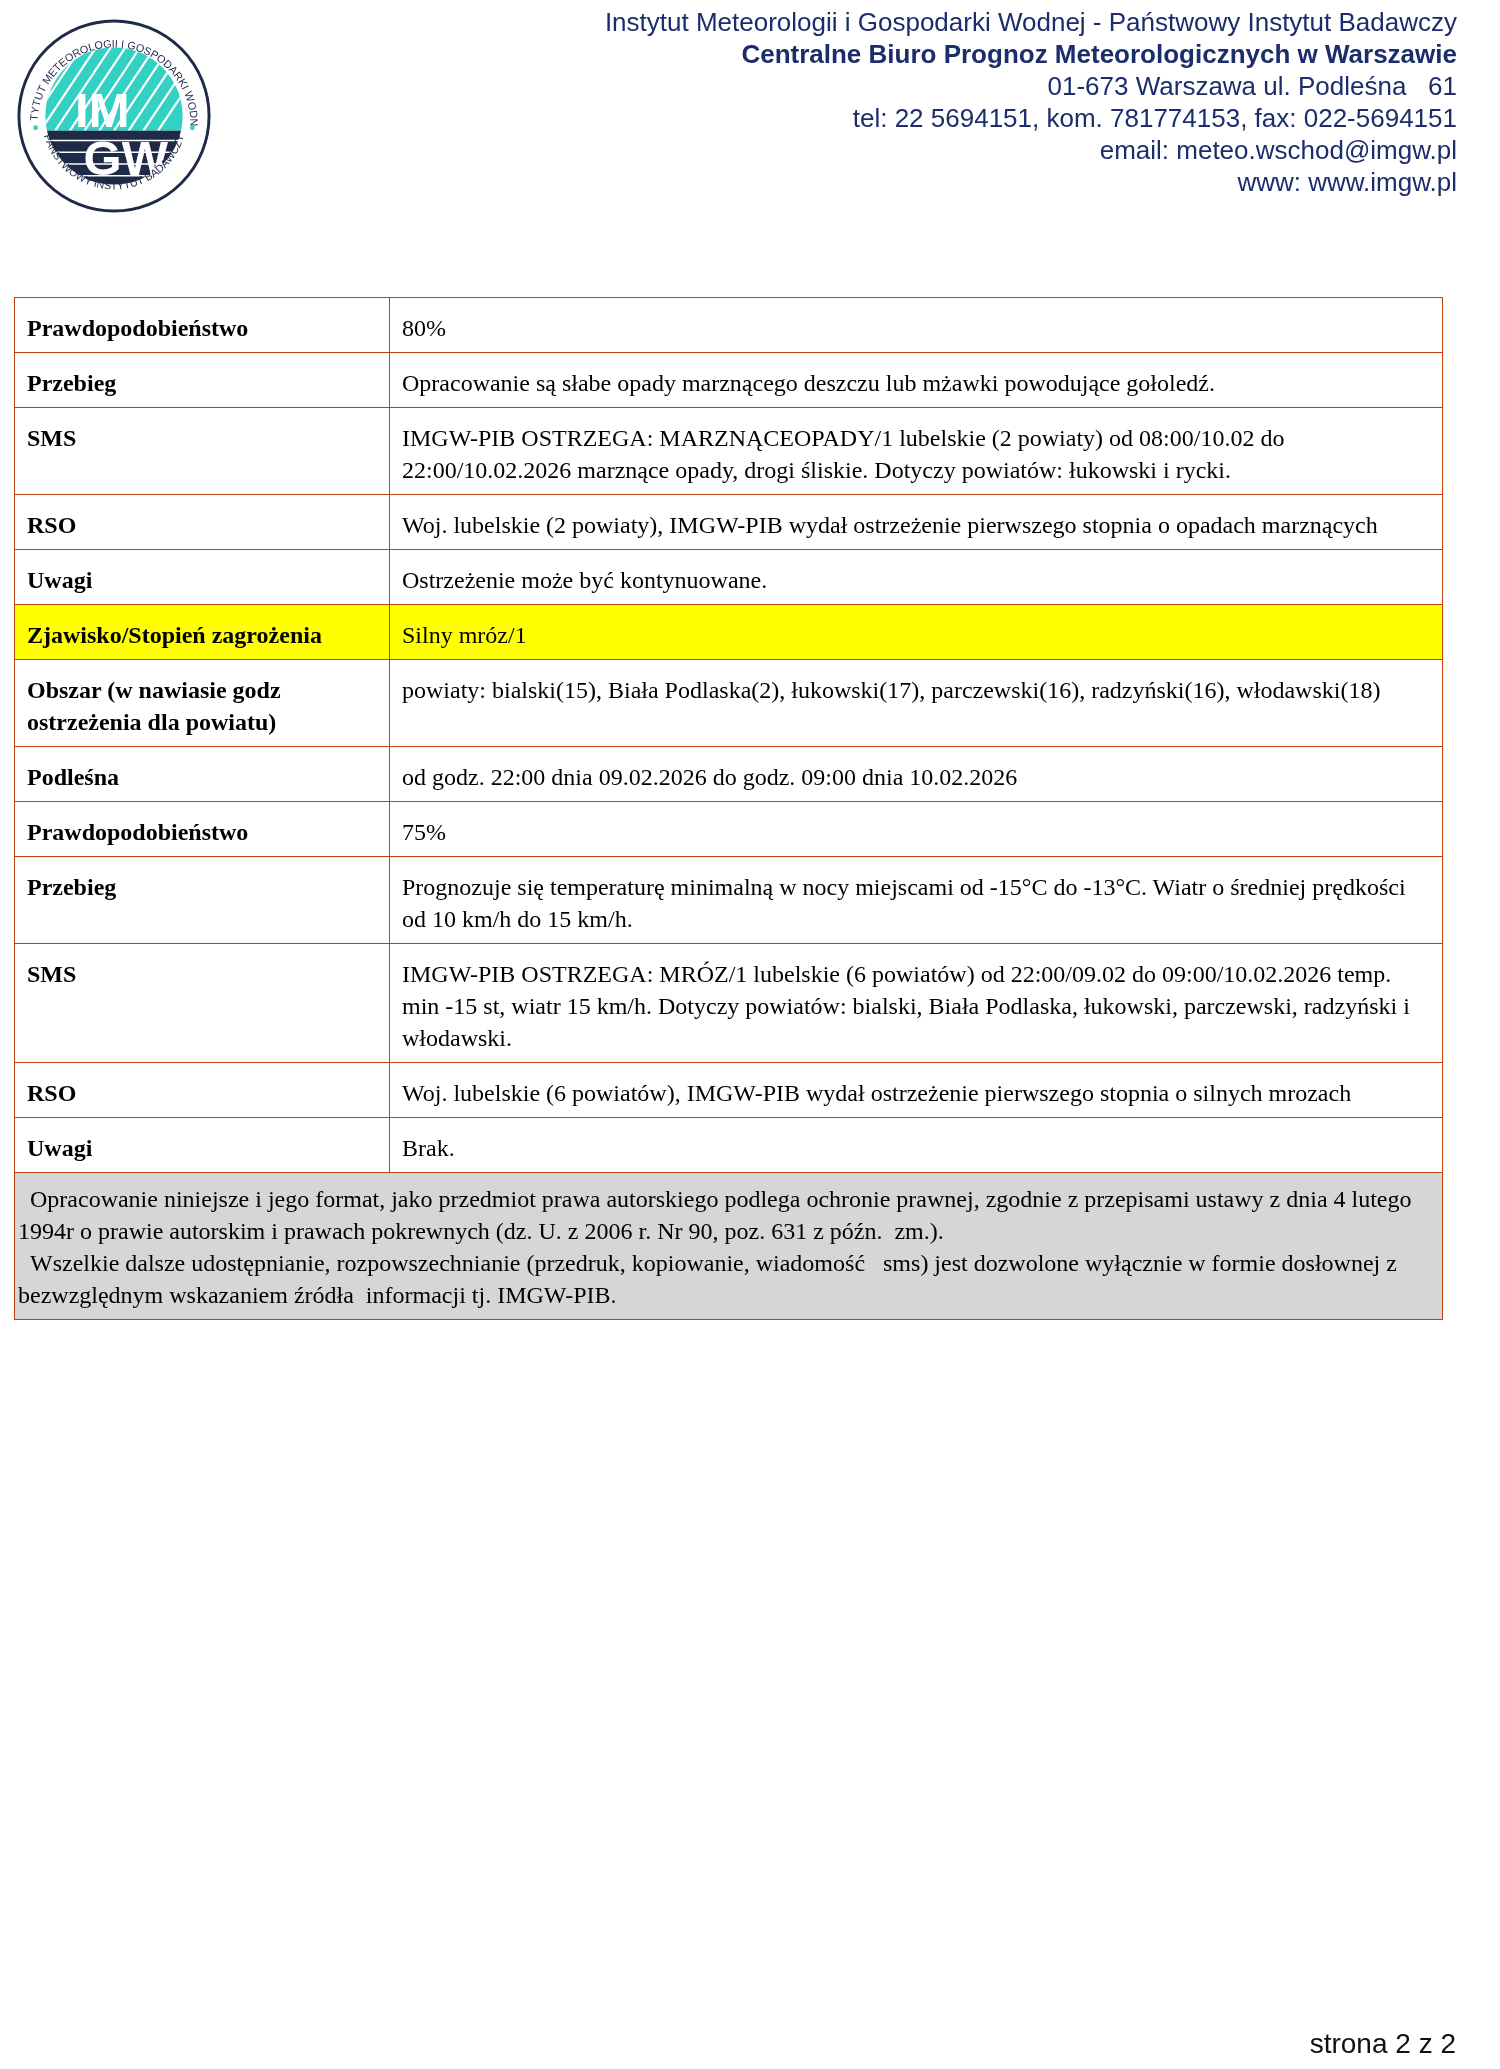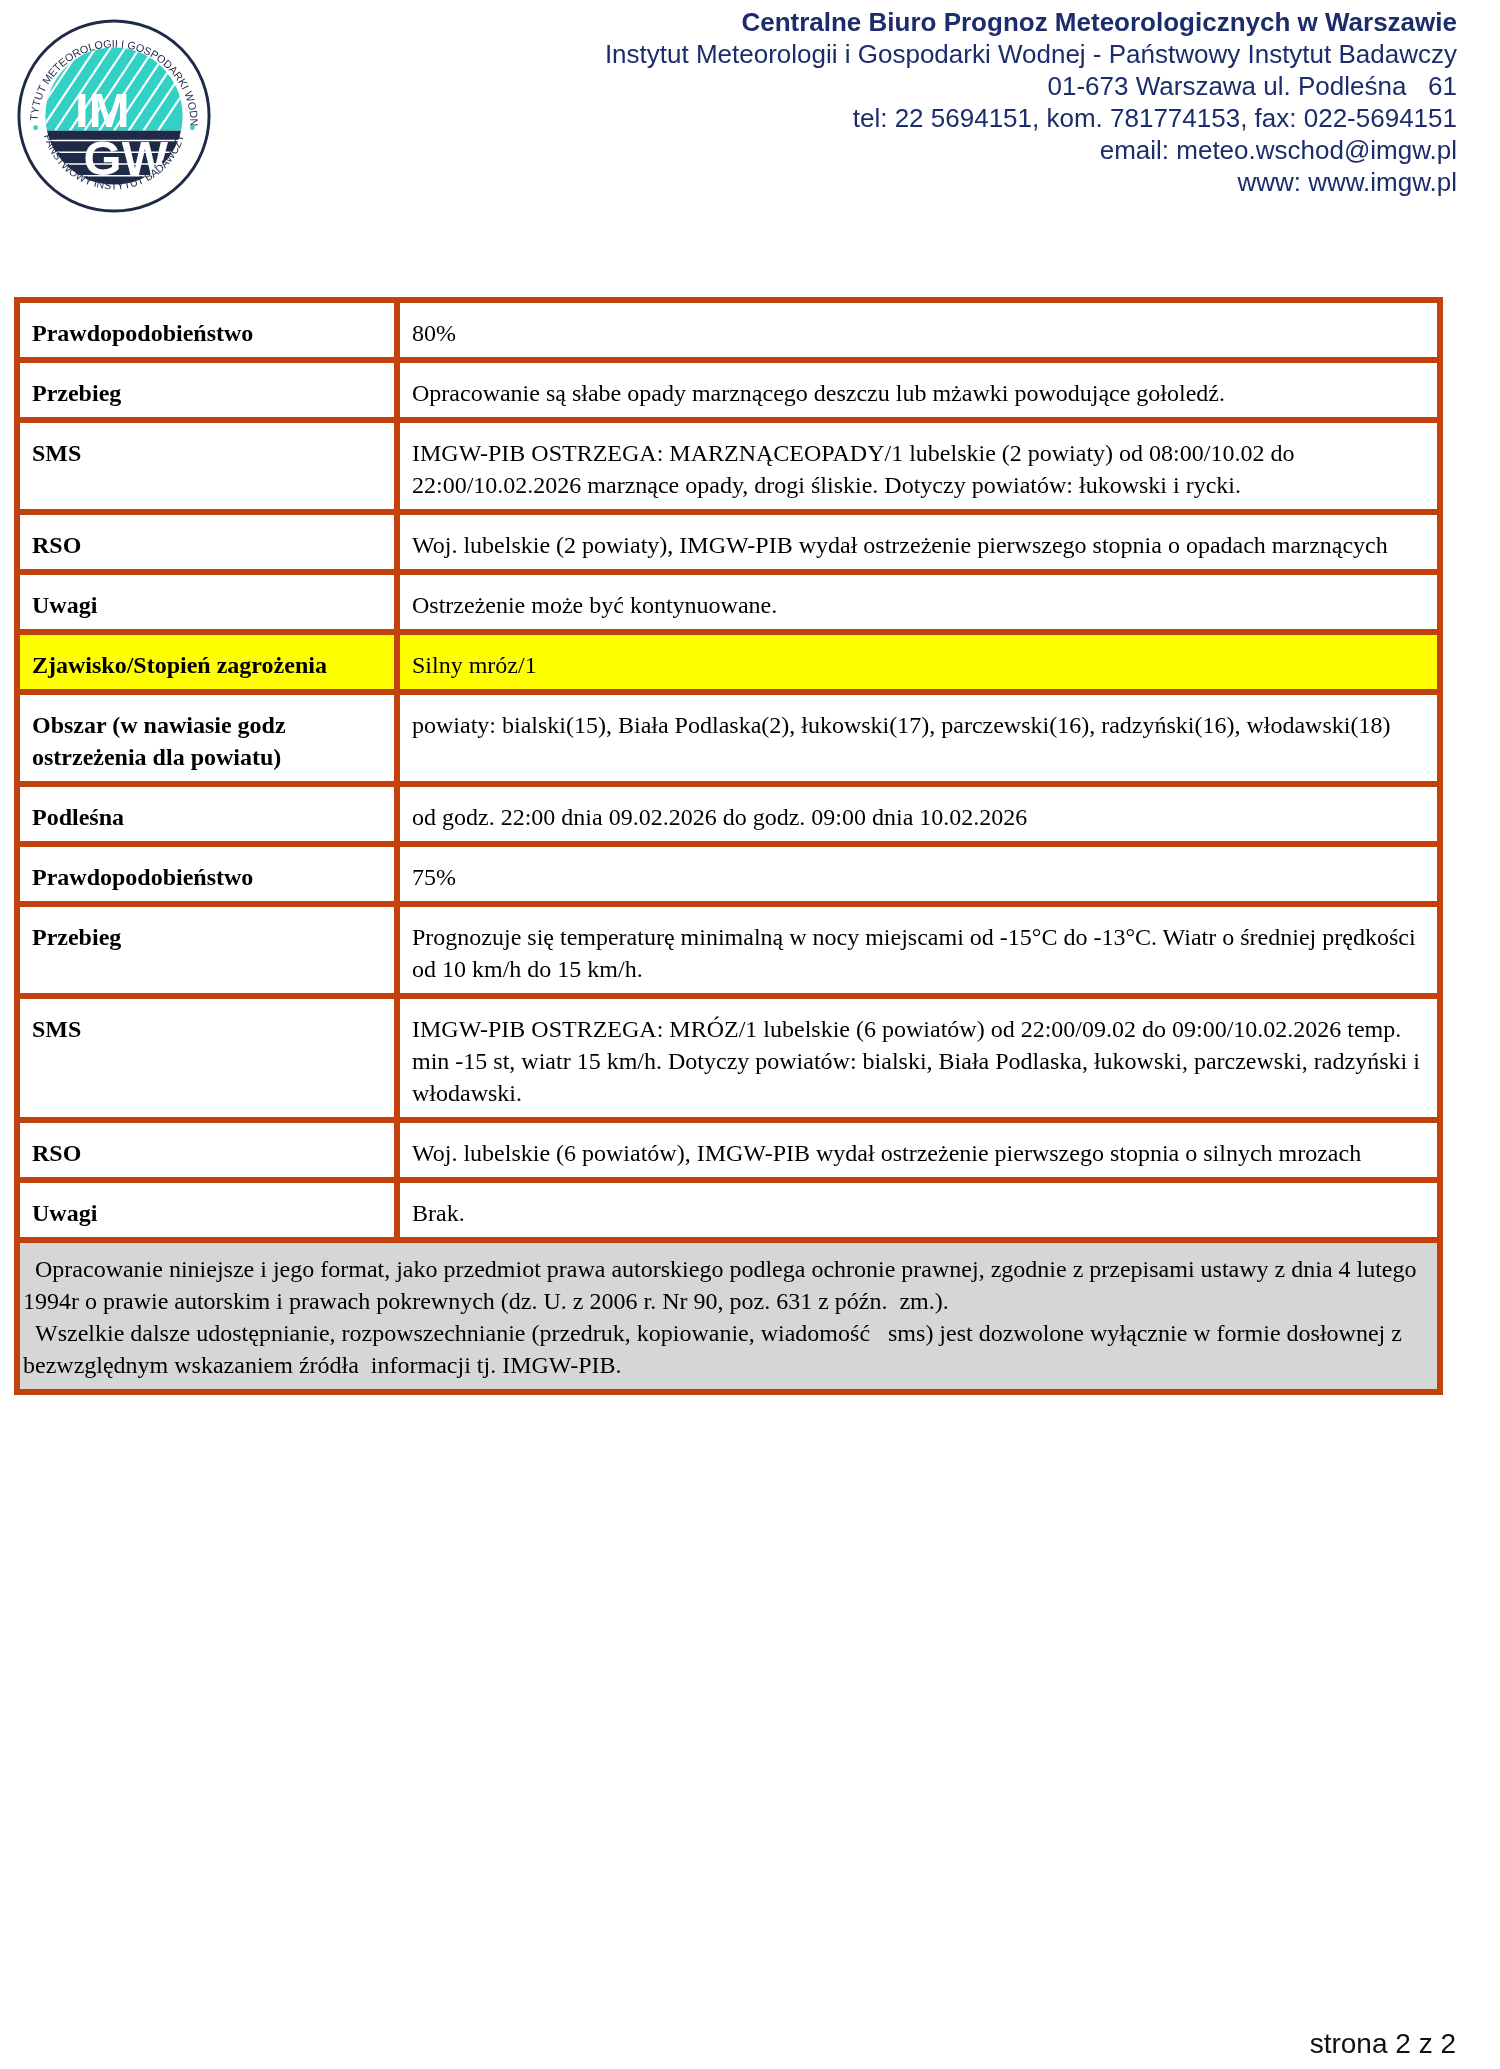--- a/index.html
+++ b/index.html
@@ -15,21 +15,21 @@
   }
   .org-header .line { white-space: pre; }
   .org-header .bold { font-weight: bold; }
 
   .warn-table {
     position: absolute; left: 14px; top: 297px; width: 1429px;
     border-collapse: collapse;
     font-family: "Liberation Serif", serif; font-size: 24px; color: #000;
   }
   .warn-table td {
-    border: 6px solid #c2410c; vertical-align: top;
+    border: 1px solid #c2410c; vertical-align: top;
     padding: 14px 10px 8px 12px; line-height: 32px;
   }
   .warn-table td.label { width: 352px; font-weight: bold; }
   .warn-table tr.highlight td { background: #ffff00; margin-top: 30px; }
   .warn-table td.disclaimer {
     background: #d6d6d6; padding: 10px 10px 8px 3px; line-height: 32px;
   }
   .disclaimer p { margin: 0; }
 
   .page-number {
@@ -77,22 +77,22 @@
     <textPath href="#ring-top" startOffset="50%" text-anchor="middle">INSTYTUT METEOROLOGII I GOSPODARKI WODNEJ</textPath>
   </text>
   <text font-family="Liberation Sans, sans-serif" font-size="11" fill="#1e2a47">
     <textPath href="#ring-bottom" startOffset="50%" text-anchor="middle">PAŃSTWOWY INSTYTUT BADAWCZY</textPath>
   </text>
   <circle cx="20" cy="112" r="2.5" fill="#33d1c3"></circle>
   <circle cx="180" cy="112" r="2.5" fill="#33d1c3"></circle>
 </svg>
 
 <div class="org-header">
+  <div class="line">Instytut Meteorologii i Gospodarki Wodnej - Państwowy Instytut Badawczy</div>
   <div class="line bold">Centralne Biuro Prognoz Meteorologicznych w Warszawie</div>
-  <div class="line">Instytut Meteorologii i Gospodarki Wodnej - Państwowy Instytut Badawczy</div>
   <div class="line">01-673 Warszawa ul. Podleśna   61</div>
   <div class="line">tel: 22 5694151, kom. 781774153, fax: 022-5694151</div>
   <div class="line">email: meteo.wschod@imgw.pl</div>
   <div class="line">www: www.imgw.pl</div>
 </div>
 
 <table class="warn-table">
   <tbody id="warn-body">
       <tr>
         <td class="label">Prawdopodobieństwo</td>

